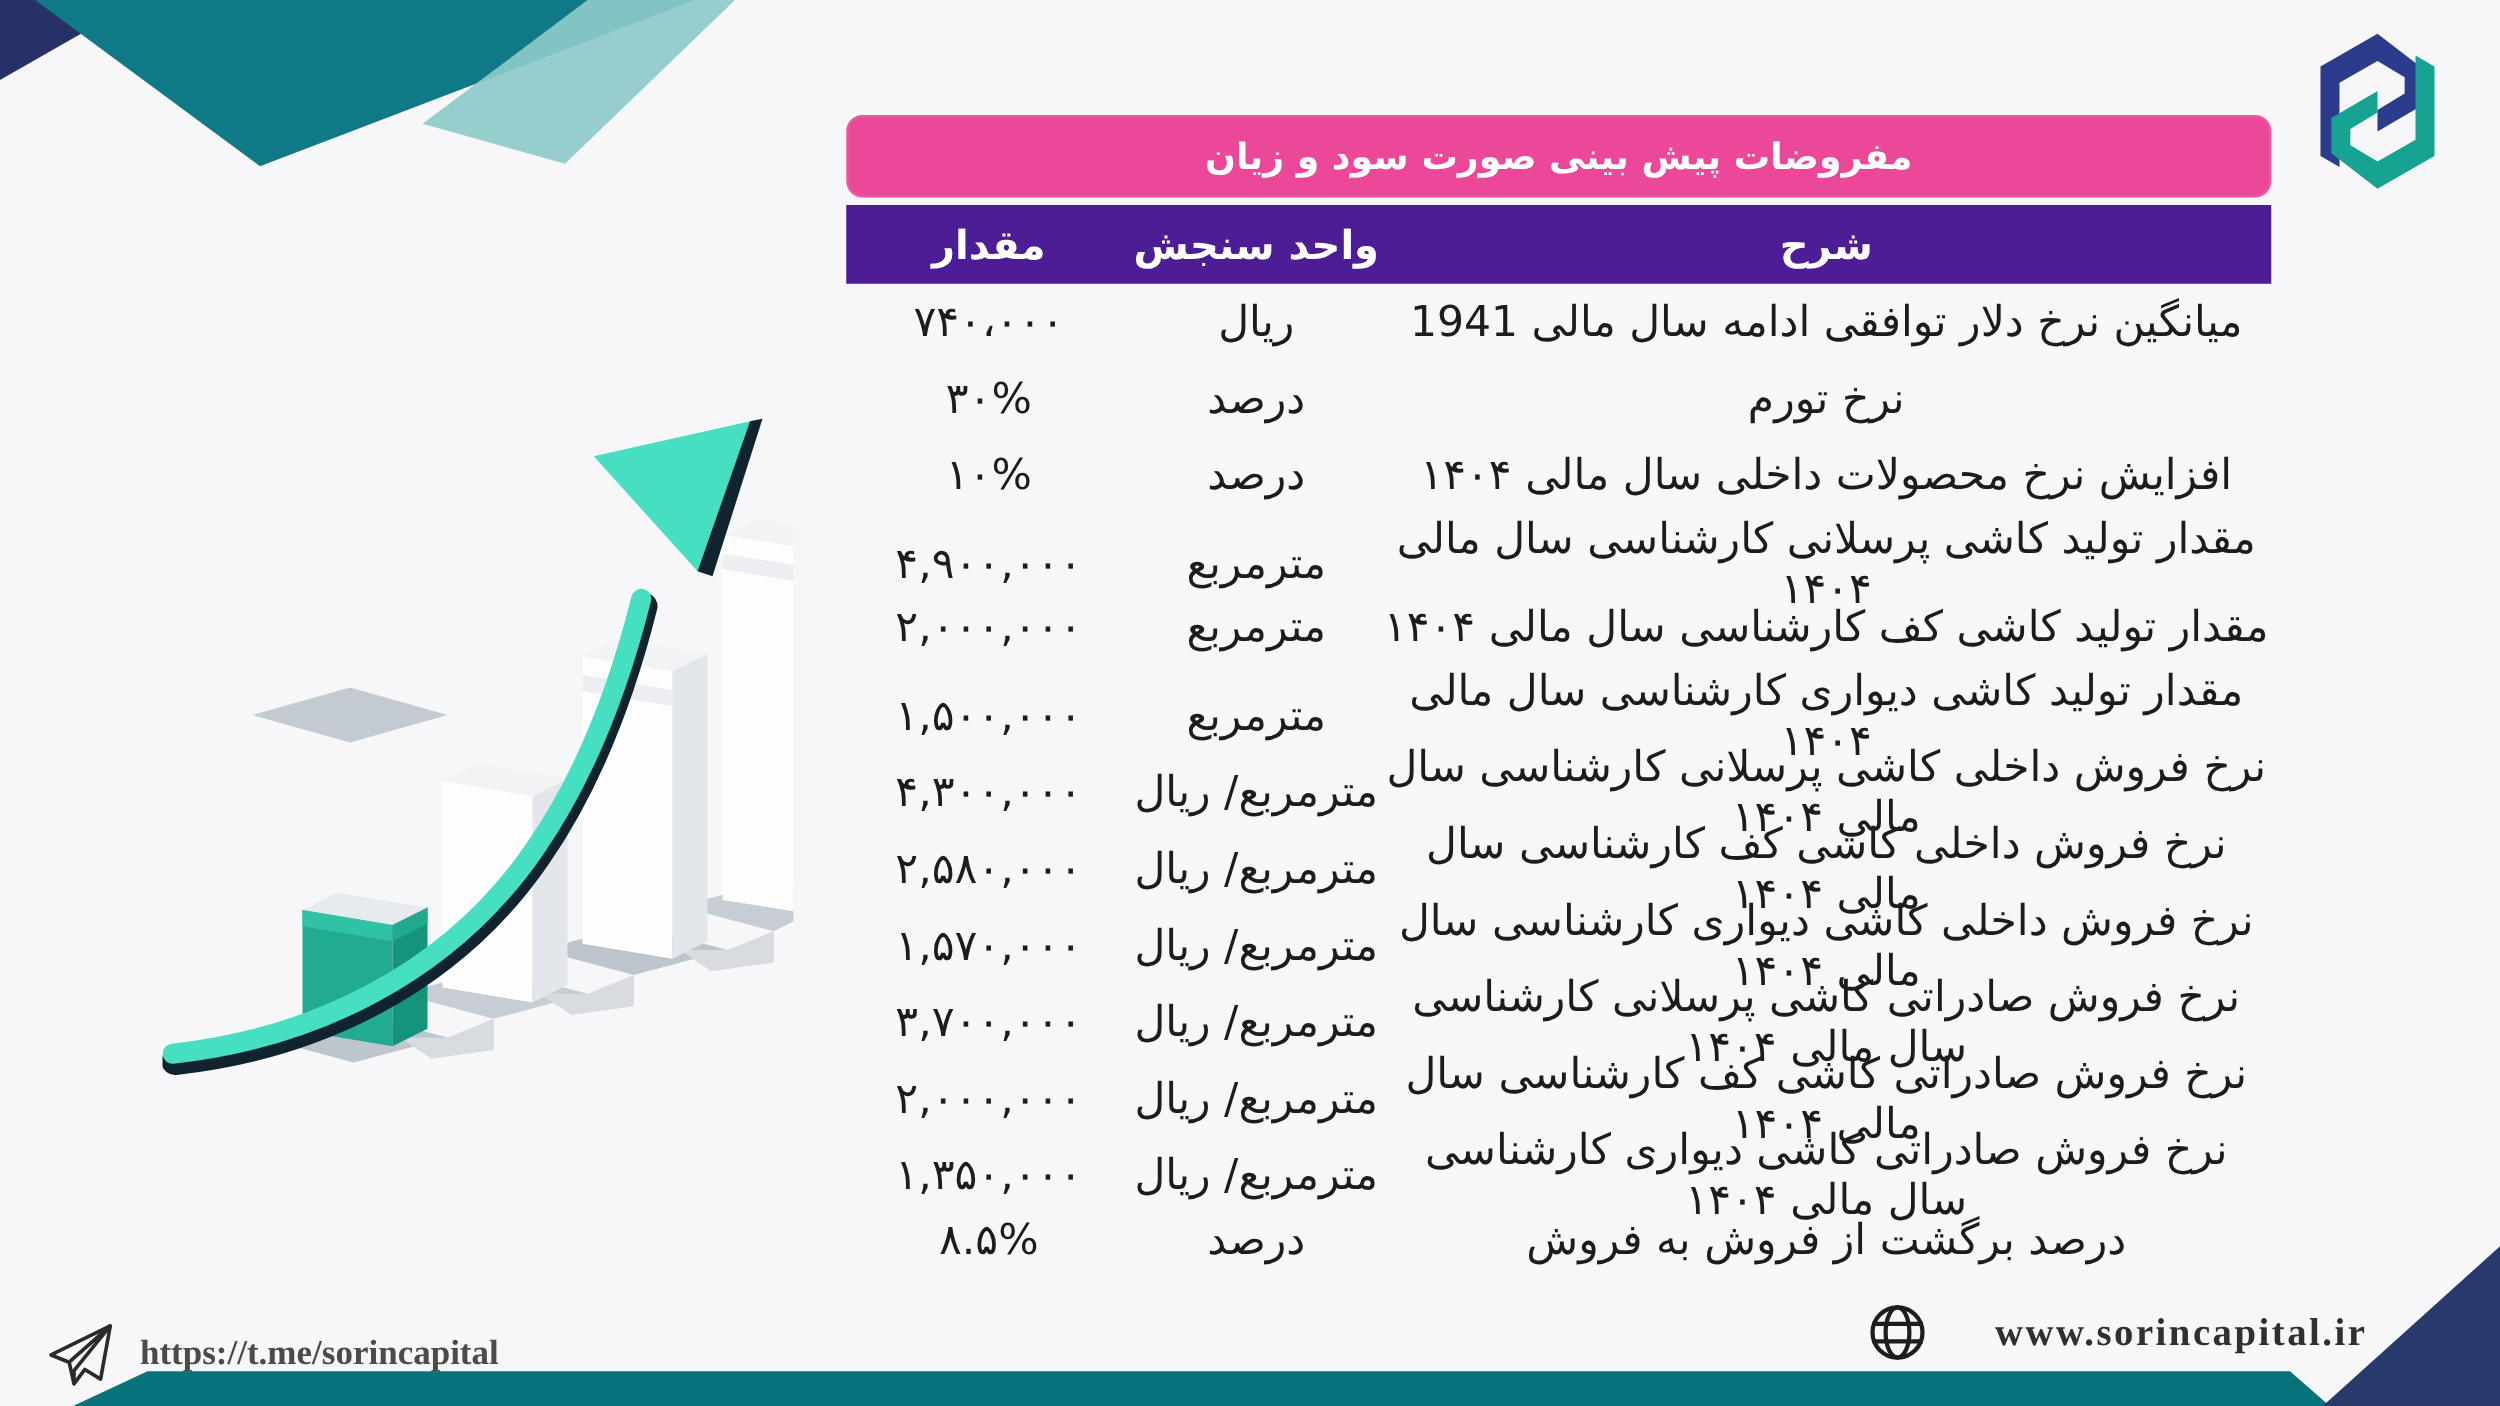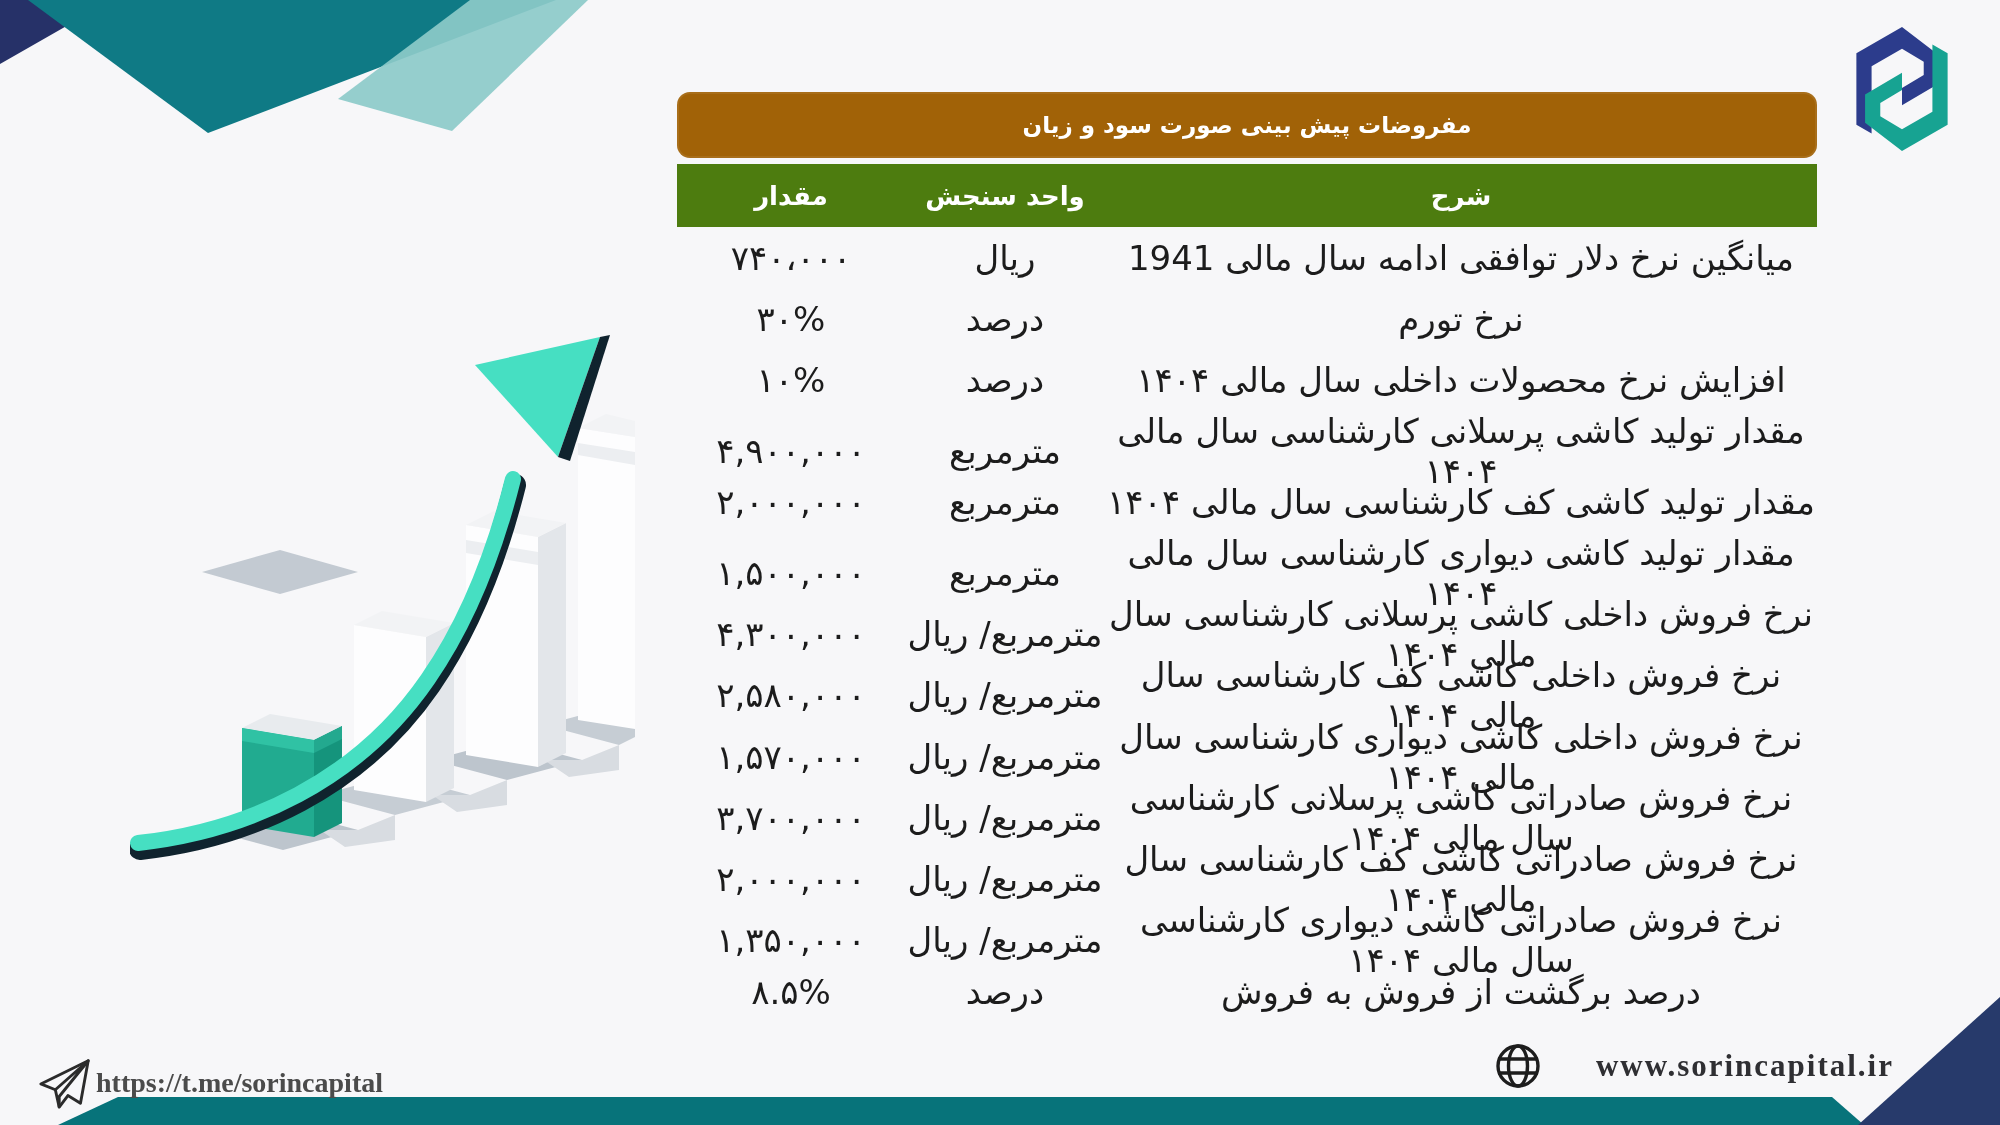--- a/index.html
+++ b/index.html
@@ -11,49 +11,49 @@
   }
   
   .decor-top { position:absolute; top:0; left:0; width:620px; height:140px; }
   .decor-bottom { position:absolute; bottom:0; left:0; width:2000px; height:130px; }
   
   .logo { position:absolute; top:26px; left:1836px; width:132px; height:126px; }
   
   .table-wrap { position:absolute; left:677px; top:92px; width:1140px; }
   .title-bar {
     height:66px; border-radius:13px;
-    background:#a16207;
+    background:#ec4899;
     box-shadow:inset 0 0 0 2px rgba(255,255,255,0.08);
     display:flex; align-items:center; justify-content:center;
-    color:#ffffff; font-size:23px; font-weight:700;
+    color:#ffffff; font-size:29px; font-weight:700;
     direction:rtl;
   }
   .head-row {
     margin-top:6px; height:63px;
-    background:#4d7c0f;
+    background:#4c1d95;
     display:grid; grid-template-columns:228px 200px 712px;
     align-items:center;
-    color:#ffffff; font-size:26px; font-weight:700;
+    color:#ffffff; font-size:32px; font-weight:700;
     direction:ltr;
   }
   .head-row .cell, .data-row .cell { text-align:center; direction:rtl; }
   .rows { direction:ltr; }
   .data-row {
     height:61.2px;
     display:grid; grid-template-columns:228px 200px 712px;
     align-items:center;
     color:#1c1c1c; font-size:34px; font-weight:400;
   }
   .data-row .cell-value { direction:ltr; }
   
   .illustration { position:absolute; left:130px; top:325px; width:505px; height:540px; }
   
   .footer-telegram {
     position:absolute; left:36px; top:1054px; z-index:3;
-    display:flex; align-items:center; gap:2px;
+    display:flex; align-items:center; gap:18px;
   }
   .footer-telegram svg { width:58px; height:58px; }
   .footer-telegram .url {
     font-family:"Liberation Serif", serif;
     font-size:28px; font-weight:600; color:#4b4b4b;
   }
   .footer-site {
     position:absolute; right:106px; top:1042px; z-index:3;
     display:flex; align-items:center; gap:12px;
   }

